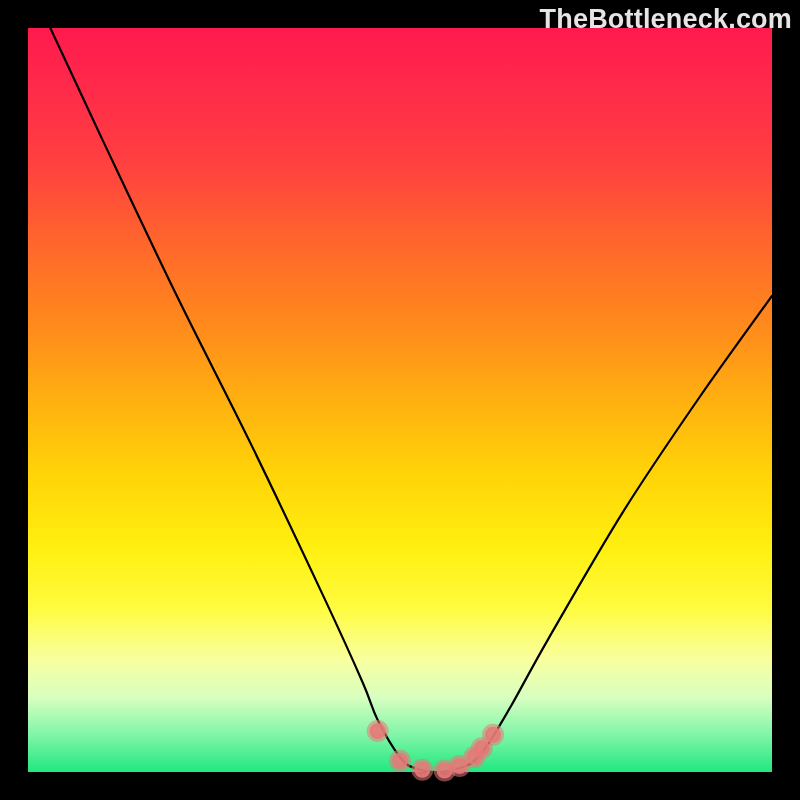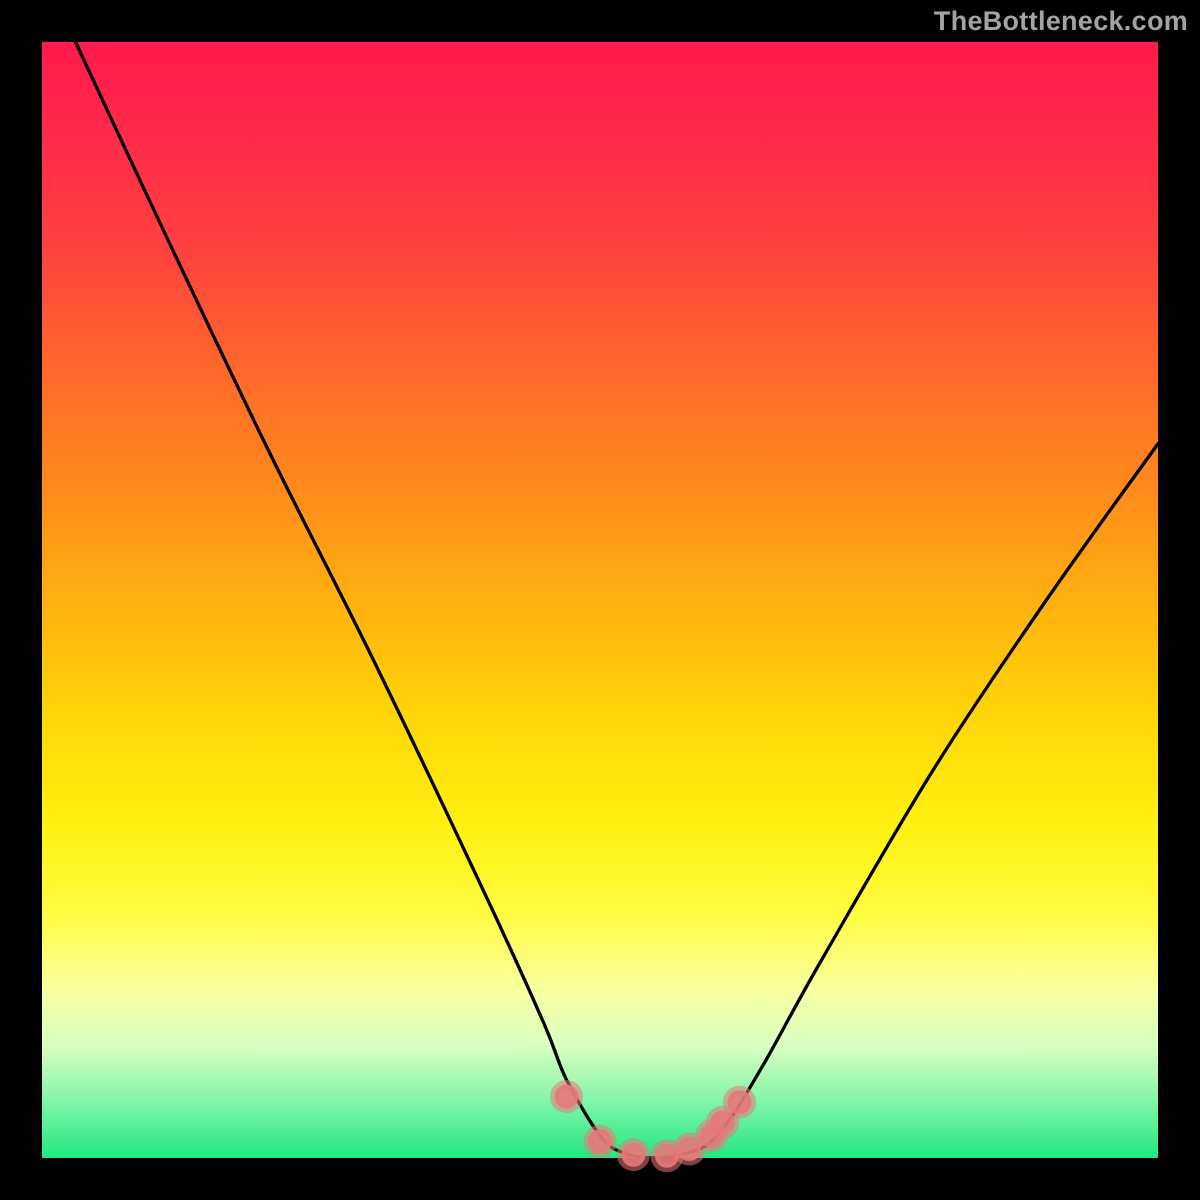--- a/index.html
+++ b/index.html
@@ -30,23 +30,23 @@
       #d8ffc0 90%,
       #80f5a8 95%,
       #20e880 100%
     );
   }
   .watermark {
     position: absolute;
     top: 4px;
     right: 8px;
     font-family: Arial, Helvetica, sans-serif;
-    font-size: 18px;
+    font-size: 27px;
     font-weight: bold;
-    color: #a3a3a3;
+    color: #e5e5e5;
     letter-spacing: 0.2px;
     user-select: none;
   }
   svg.curve {
     position: absolute;
     left: 0; top: 0;
     width: 744px; height: 744px;
     overflow: visible;
   }
 </style>

